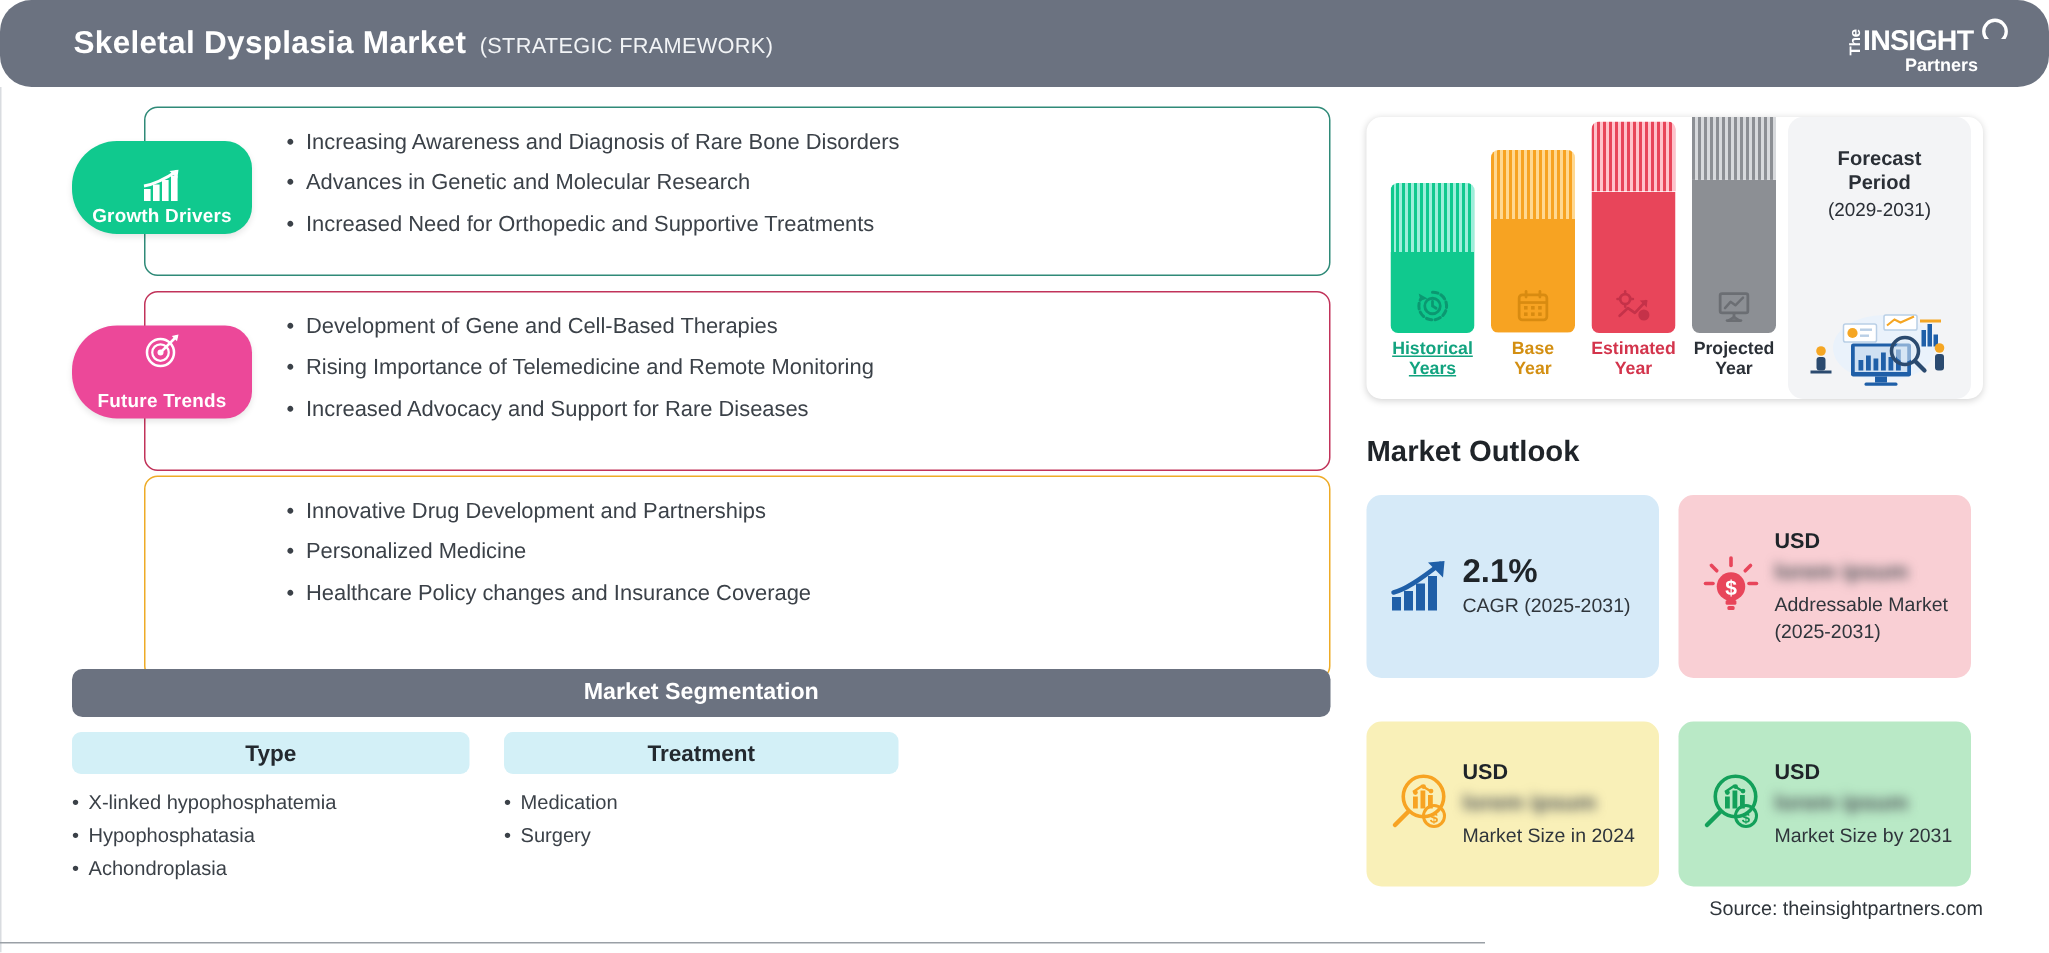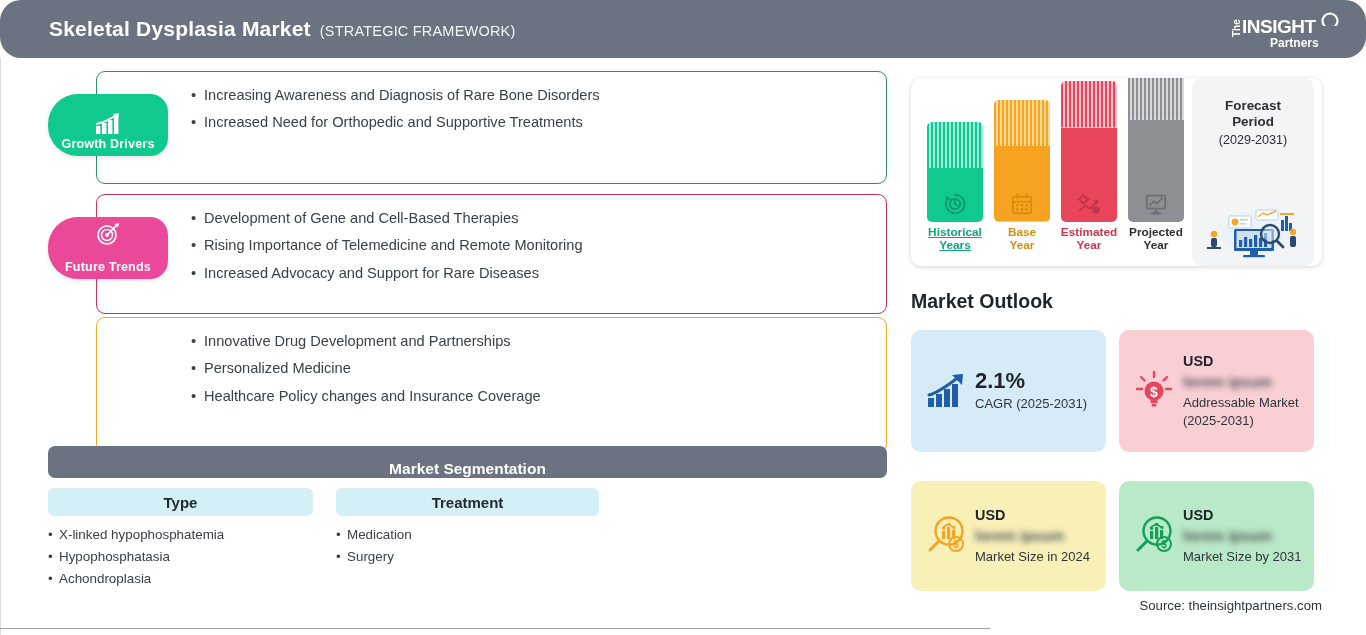--- a/index.html
+++ b/index.html
@@ -44,21 +44,21 @@
   .badge.b1 { top: 36px;  background: #10c98e; }
   .badge.b2 { top: 159px; background: #ec4899; gap: 13px; }
   .badge.b3 { top: 282px; background: #f7a322; }
   .badge-label { color: #fff; font-size: 12.6px; font-weight: bold; letter-spacing: .15px; }
   .badge-icon { height: 24px; margin-bottom: 1px; display:flex; align-items:center; justify-content:center; }
 
   
   .seg-header {
     position: absolute; left: 48px; top: 388px; width: 839px; height: 32px;
     background: #6b7280; border-radius: 7px;
-    display: flex; align-items: flex-end; justify-content: center;
+    display: flex; align-items: center; justify-content: center;
   }
   .seg-header-text { color: #fff; font-size: 15.5px; font-weight: bold; }
 
   .seg-col { position: absolute; top: 430px; }
   .seg-col.c1 { left: 48px;  width: 265px; }
   .seg-col.c2 { left: 336px; width: 263px; }
   .seg-col-head {
     height: 28px; background: #d3f0f7; border-radius: 6px;
     display: flex; align-items: center; justify-content: center;
   }
@@ -151,20 +151,21 @@
   </div>
 
   <div class="left-rule"></div>
   <div class="bottom-rule"></div>
 
   <div class="left-col">
 
     <div class="section s1">
       <div class="bullets">
         <div class="bullet">Increasing Awareness and Diagnosis of Rare Bone Disorders</div>
+        <div class="bullet">Advances in Genetic and Molecular Research</div>
         <div class="bullet">Increased Need for Orthopedic and Supportive Treatments</div>
       </div>
     </div>
     <div class="badge b1">
       <span class="badge-icon">
         <svg viewBox="0 0 30 24" width="30" height="24" aria-hidden="true">
           <rect x="3" y="14" width="4.4" height="8" fill="#fff"></rect>
           <rect x="9" y="11" width="4.4" height="11" fill="#fff"></rect>
           <rect x="15" y="8" width="4.4" height="14" fill="#fff"></rect>
           <rect x="21" y="5" width="4.4" height="17" fill="#fff"></rect>

